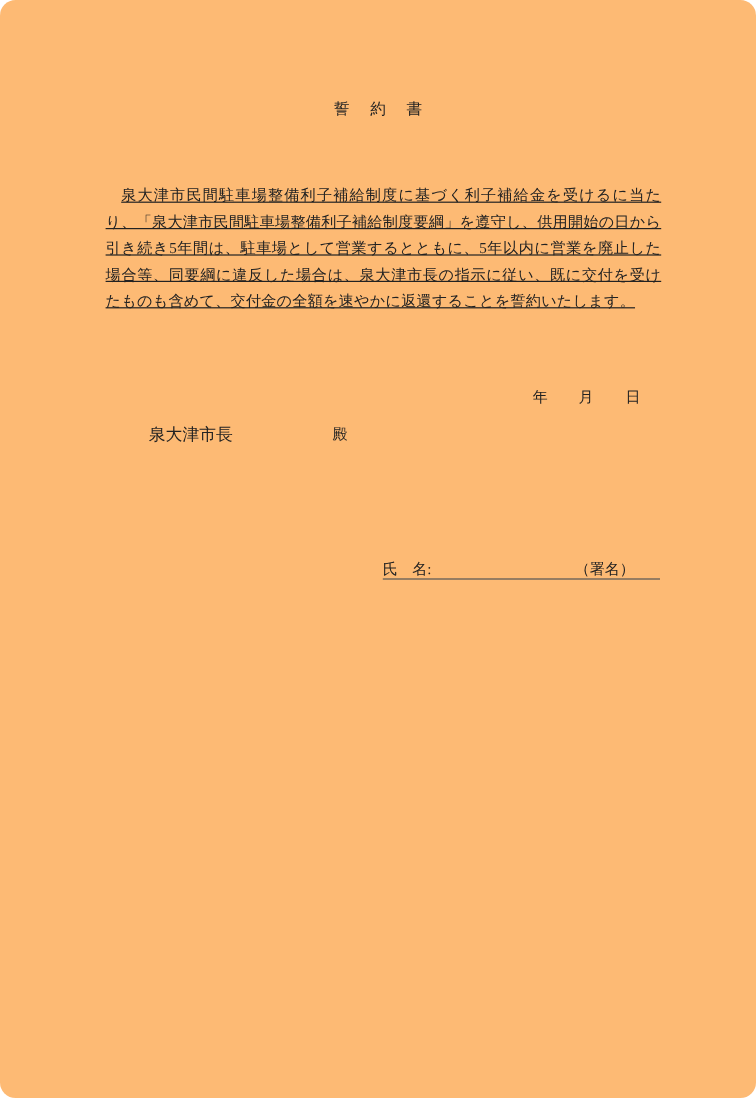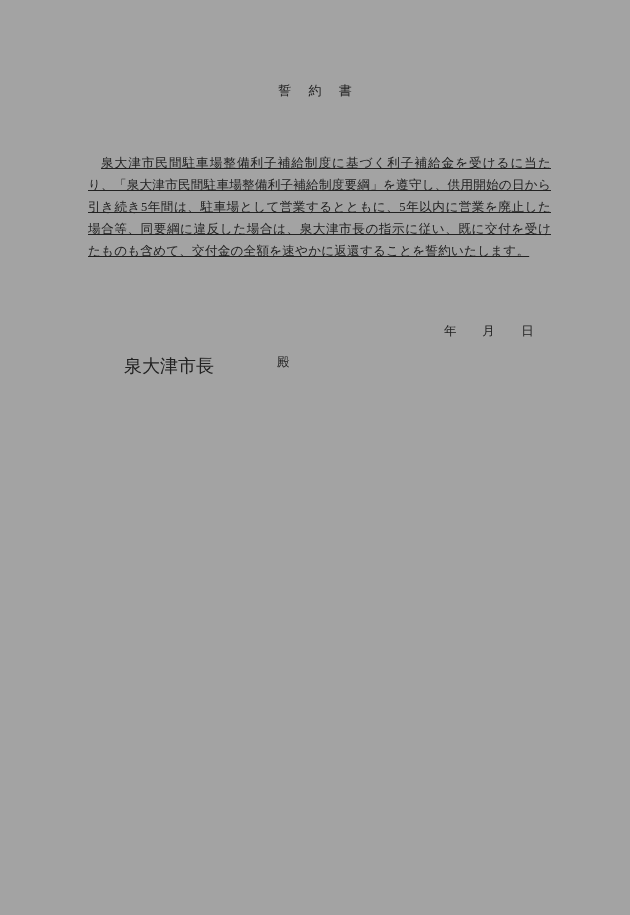--- a/index.html
+++ b/index.html
@@ -13,21 +13,22 @@
       position: relative;
       overflow: hidden;
       font-family: "Liberation Serif", "DejaVu Serif", serif;
       color: #222222;
       font-size: 13px;
     }
     .page {
       position: absolute;
       left: 0; top: 0;
       width: 630px; height: 915px;
-      background: #a3a3a3;
+      background: #fdba74;
+      border-radius: 13px;
     }
     .title {
       position: absolute;
       top: 82px;
       left: 0;
       width: 630px;
       text-align: center;
       font-size: 13px;
       letter-spacing: 0;
     }
@@ -56,21 +57,21 @@
     }
     .date span {
       display: inline-block;
     }
     .date .y { width: 35px; }
     .date .m { width: 36px; }
     .addressee {
       position: absolute;
       top: 354px;
       left: 124px;
-      font-size: 18px;
+      font-size: 14px;
     }
     .honorific {
       position: absolute;
       top: 354px;
       left: 277px;
       font-size: 12.5px;
     }
     .field {
       position: absolute;
       left: 319px;
@@ -109,14 +110,20 @@
   <div class="date">
     <span class="y">年</span>
     <span class="m">月</span>
     <span class="d">日</span>
   </div>
 
   <div class="addressee">泉大津市長</div>
   <div class="honorific">殿</div>
 
 
+  <div class="field field-name">
+    <span class="label">
+      <span>氏</span><span class="l2">名:</span>
+    </span>
+    <span class="note">（署名）</span>
+  </div>
 
 </div>
 
 </body></html>

